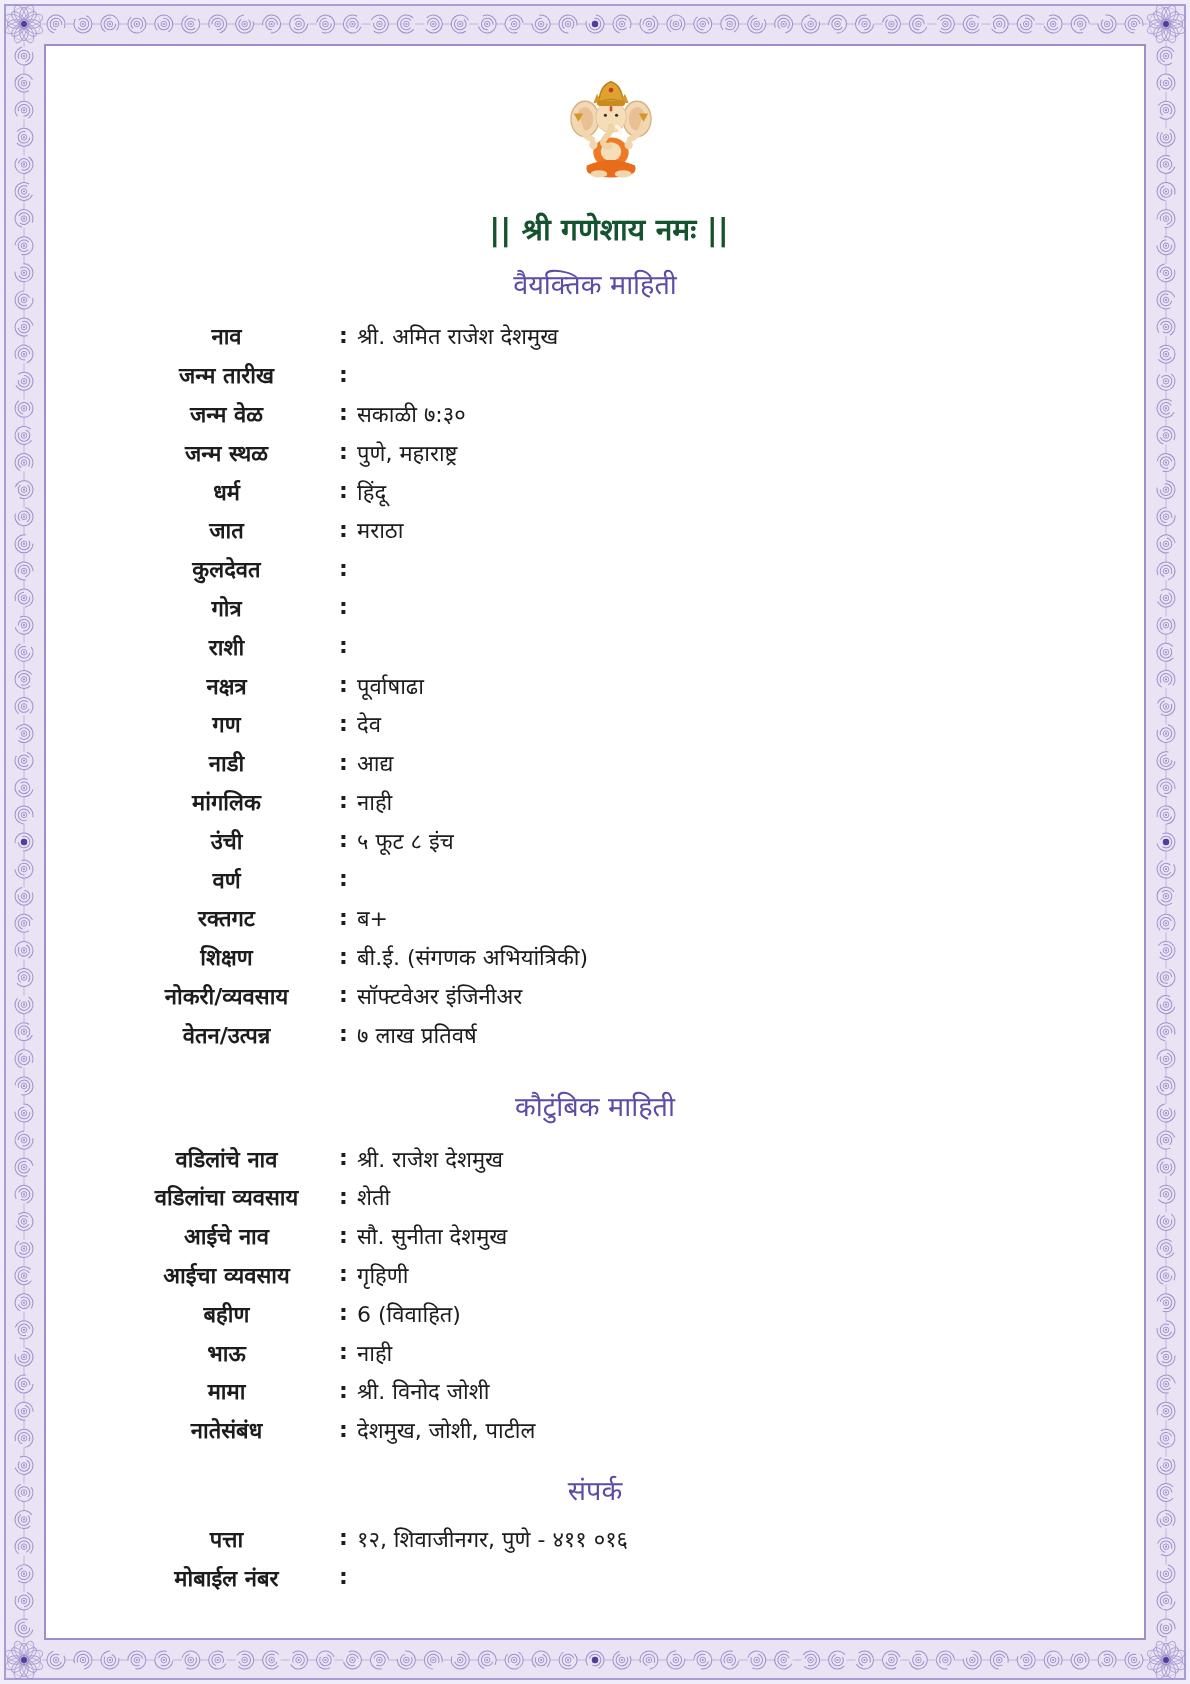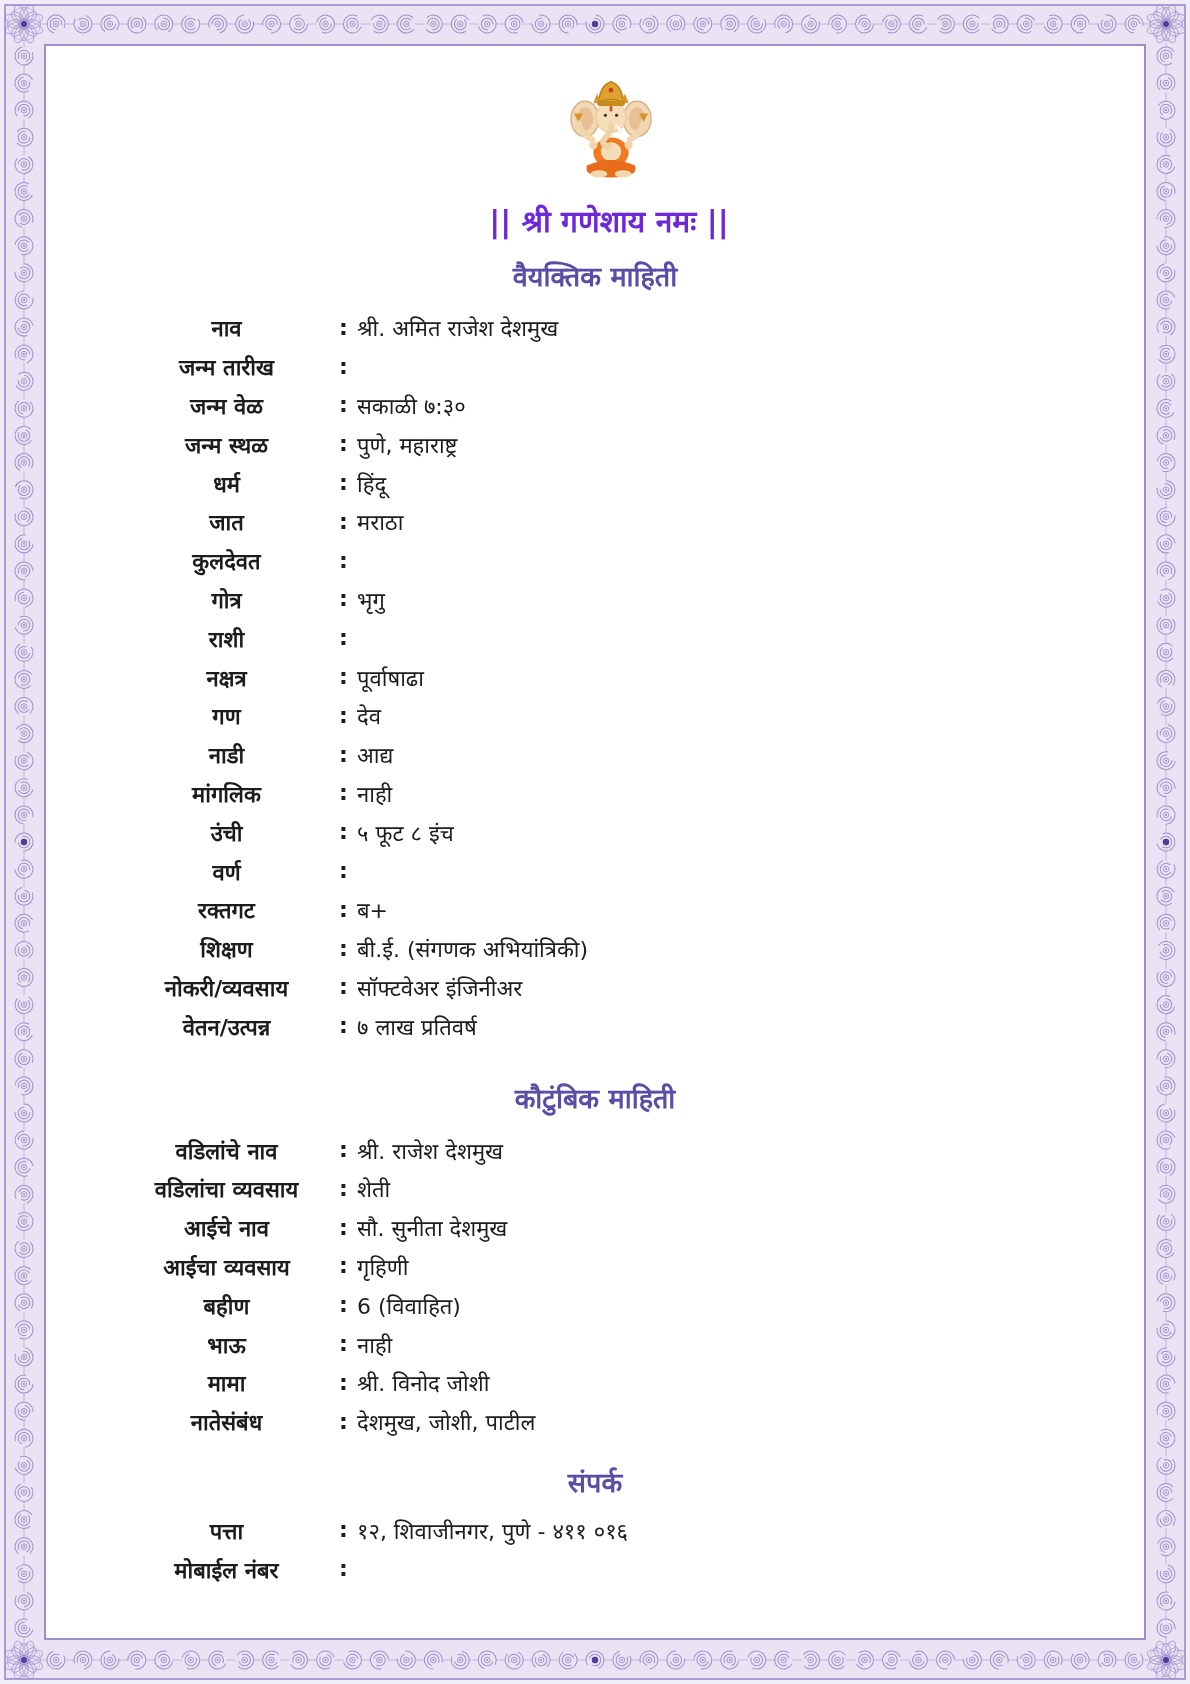--- a/index.html
+++ b/index.html
@@ -11,25 +11,25 @@
   }
   .band{position:absolute;left:5px;top:5px;right:5px;bottom:5px;background:#e9e3f4;z-index:0;}
   .outer-line{position:absolute;left:4px;top:4px;right:4px;bottom:4px;border:2px solid #aa9cd4;z-index:1;pointer-events:none;}
   #border-ornaments{position:absolute;left:0;top:0;z-index:2;pointer-events:none;}
   .content{
     position:absolute;left:44px;top:44px;width:1098px;height:1592px;
     background:#ffffff;border:2px solid #9d8ec8;z-index:3;
   }
   .ganesha-wrap{width:94px;height:108px;margin:32px auto 0 auto;transform:translateX(16px);}
   .title{
-    margin-top:18px;text-align:center;font-size:30px;line-height:36px;font-weight:bold;
-    color:#6d28d9;transform:translateX(14px);
+    margin-top:26px;text-align:center;font-size:30px;line-height:36px;font-weight:bold;
+    color:#14532d;transform:translateX(14px);
   }
   .section-heading{
-    text-align:center;font-size:27px;line-height:34px;font-weight:bold;color:#5a4da5;
+    text-align:center;font-size:27px;line-height:34px;font-weight:normal;color:#5a4da5;
   }
   .sh-1{margin-top:20px;}
   .sh-2{margin-top:37px;text-align:center;}
   .sh-3{margin-top:25px;}
   .rows{margin-top:14px;padding-left:68px;padding-right:40px;}
   .rows-3{margin-top:11px;}
   .row{height:38.8px;display:flex;align-items:center;font-size:22px;}
   .row .label{width:225px;font-weight:bold;flex:0 0 auto;text-align:center;}
   .row .colon{width:18px;flex:0 0 auto;font-weight:bold;}
   .row .value{flex:1 1 auto;}
@@ -1002,21 +1002,20 @@
         <span class="colon">:</span>
         <span class="value">मराठा</span>
       </div>
       <div class="row">
         <span class="label">कुलदेवत</span>
         <span class="colon">:</span>
       </div>
       <div class="row">
         <span class="label">गोत्र</span>
         <span class="colon">:</span>
-        <span class="value">भृगु</span>
       </div>
       <div class="row">
         <span class="label">राशी</span>
         <span class="colon">:</span>
       </div>
       <div class="row">
         <span class="label">नक्षत्र</span>
         <span class="colon">:</span>
         <span class="value">पूर्वाषाढा</span>
       </div>

